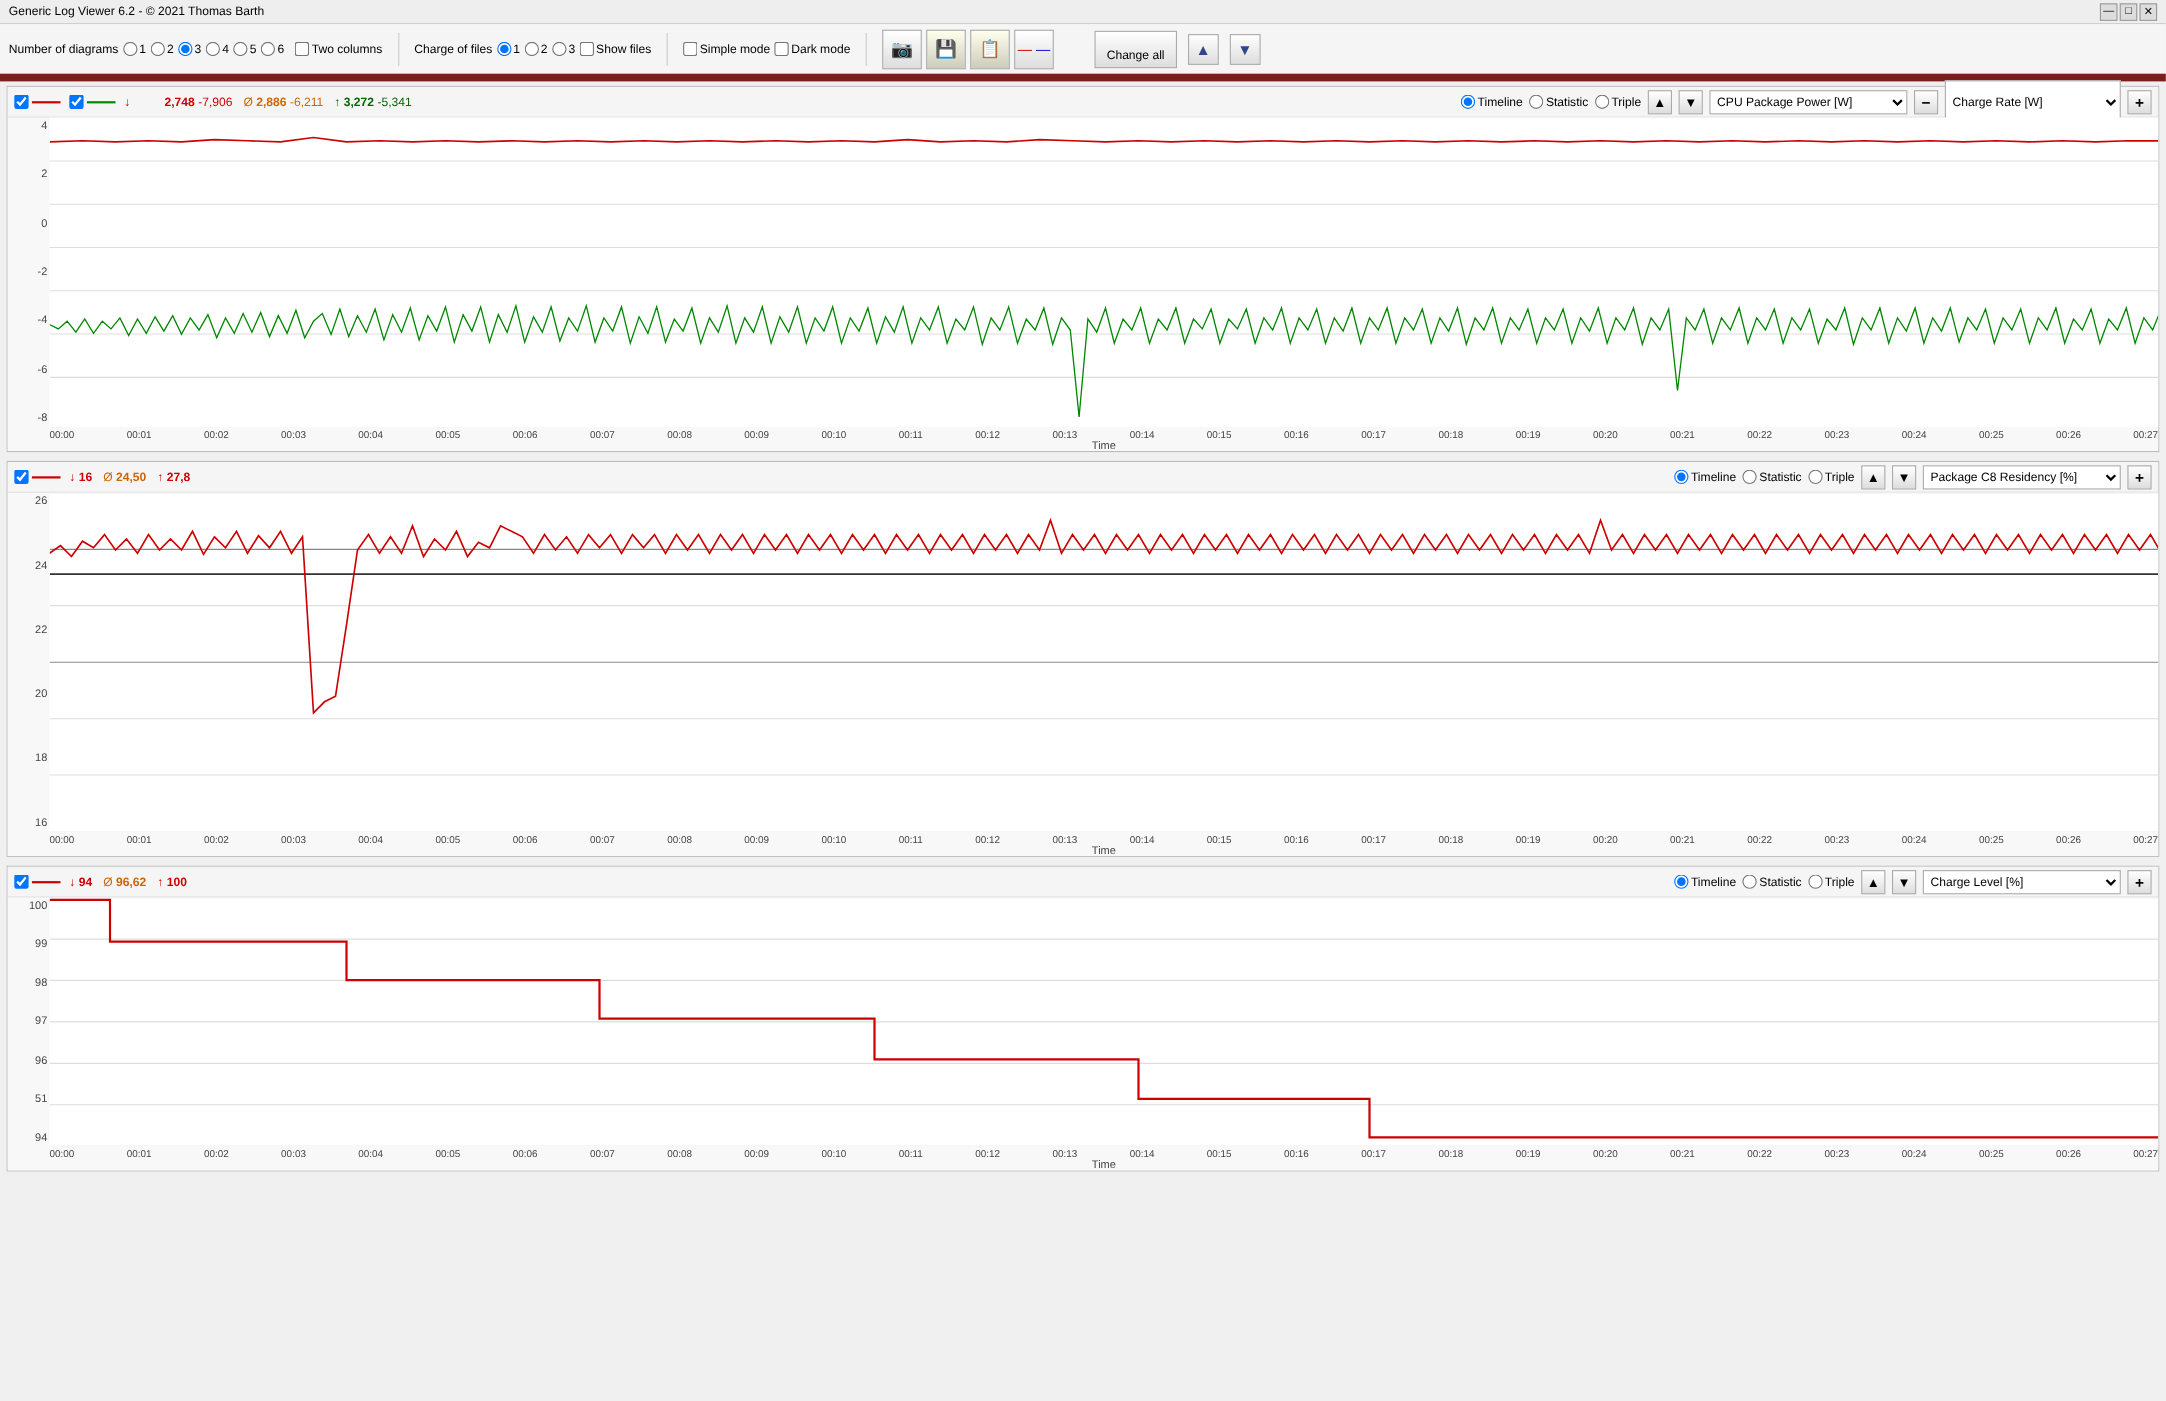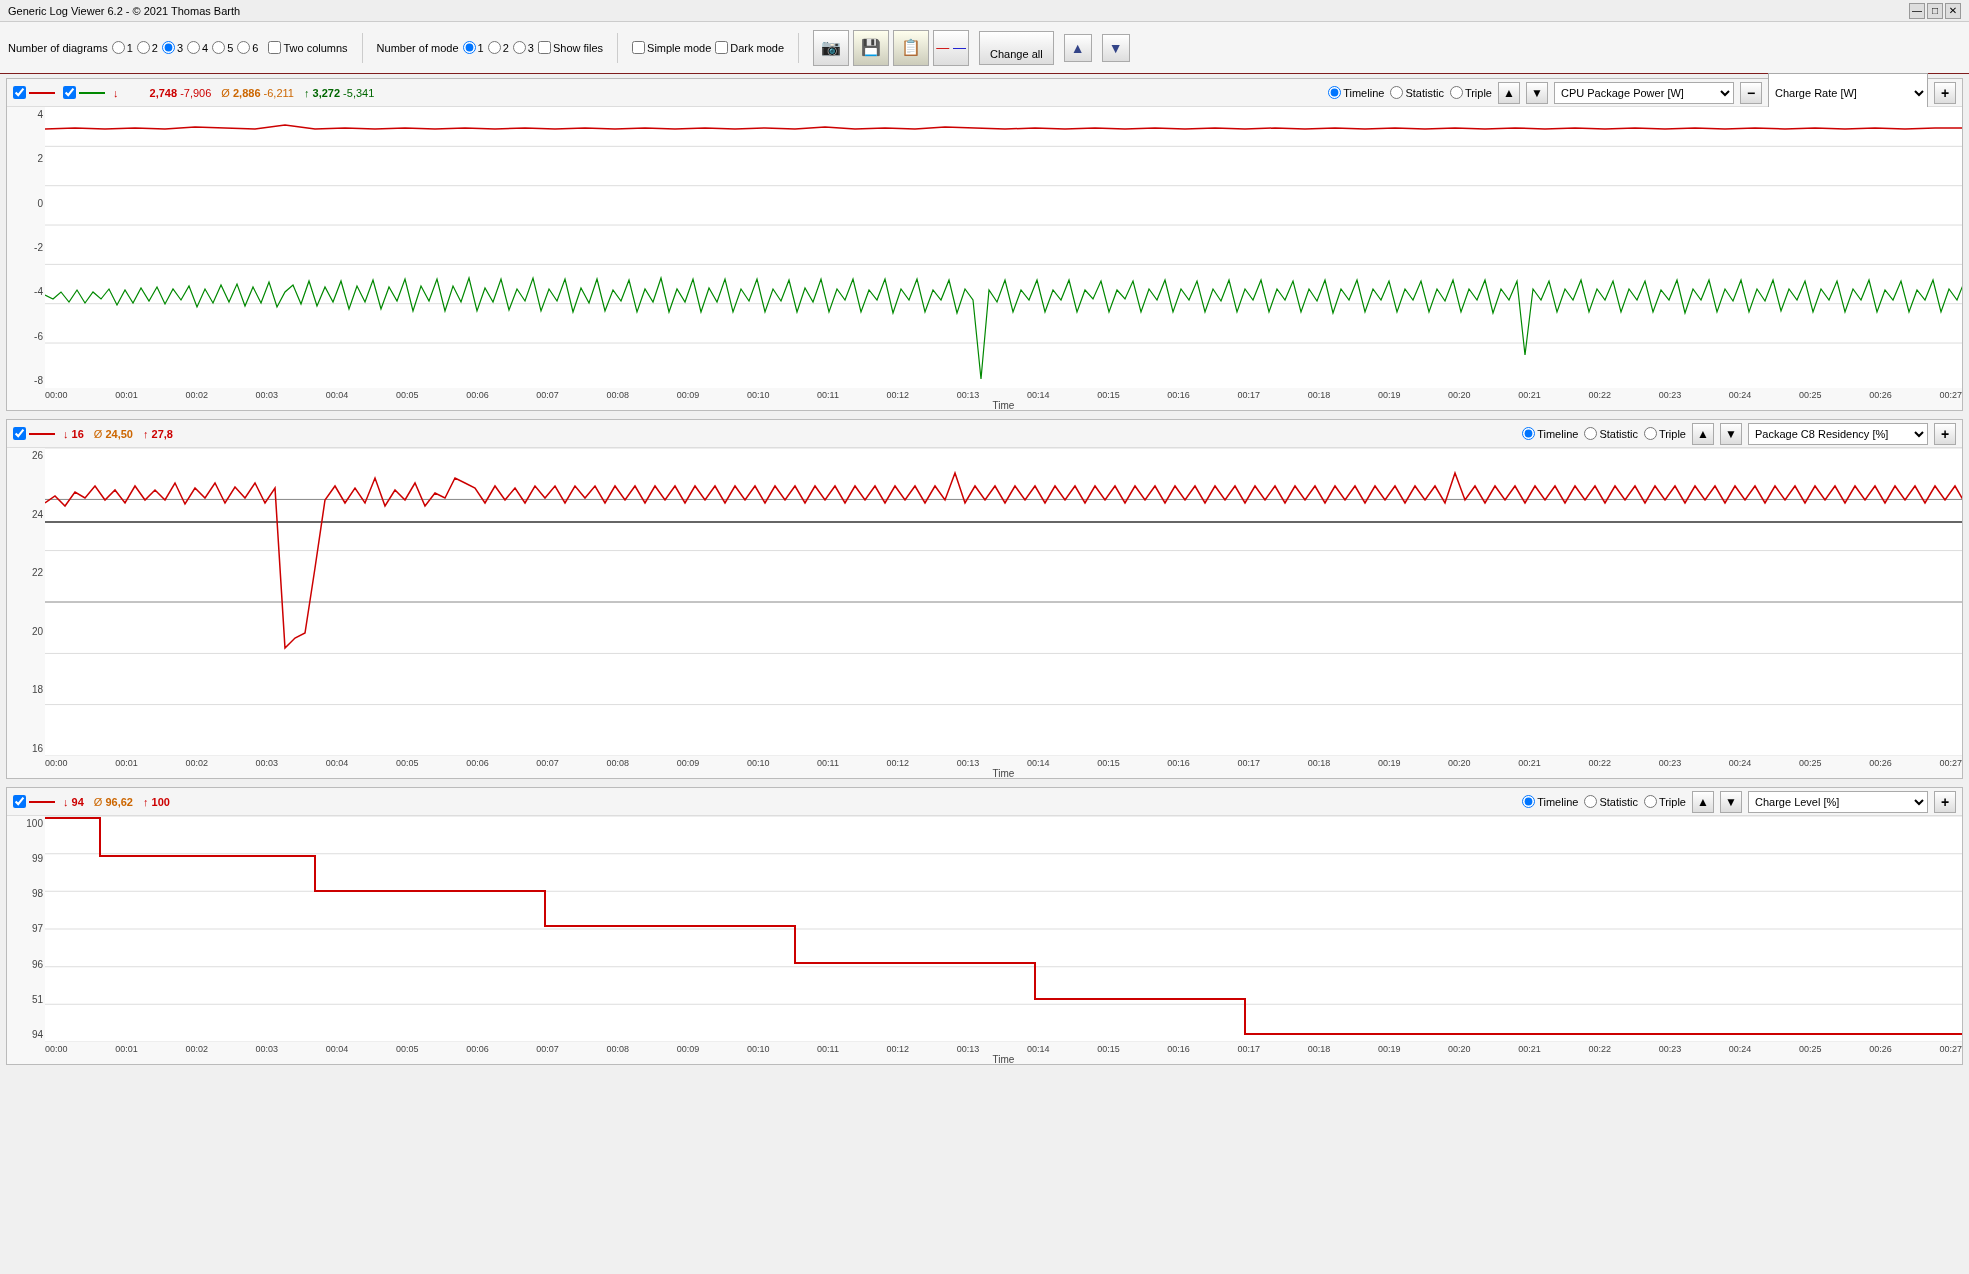--- a/index.html
+++ b/index.html
@@ -27,21 +27,21 @@
     .win-btn {
       width: 16px; height: 16px;
       border: 1px solid #999;
       background: #ddd;
       font-size: 10px;
       display: flex; align-items: center; justify-content: center;
       cursor: pointer;
     }
     .toolbar {
       background: #f5f5f5;
-      border-bottom: 1px solid #7f1d1d;
+      border-bottom: 7px solid #7f1d1d;
       padding: 4px 8px;
       display: flex;
       align-items: center;
       gap: 10px;
       height: 52px;
       flex-wrap: nowrap;
     }
     .toolbar-group { display: flex; align-items: center; gap: 4px; }
     .toolbar label { font-size: 11px; display: flex; align-items: center; gap: 2px; }
     .toolbar input[type=radio], .toolbar input[type=checkbox] { margin: 0; }
@@ -54,20 +54,21 @@
       cursor: pointer;
       font-size: 16px;
     }
     .change-all-btn {
       border: 1px solid #aaa;
       background: linear-gradient(to bottom, #fff, #ddd);
       padding: 16px 10px;
       cursor: pointer;
       font-size: 11px;
       height: 28px;
+      margin-left: 27px;
     }
     .nav-btn {
       width: 28px; height: 28px;
       border: 1px solid #aaa;
       background: linear-gradient(to bottom, #fff, #ddd);
       display: flex; align-items: center; justify-content: center;
       cursor: pointer;
       font-size: 14px;
       color: #336;
     }
@@ -219,21 +220,21 @@
       </label>
   </div>
   <div class="toolbar-group">
     <label>
         <input type="checkbox" style=""> 
         <span>Two columns</span>
       </label>
   </div>
   <div class="toolbar-sep"></div>
   <div class="toolbar-group">
-    <span>Number of mode</span>
+    <span>Charge of files</span>
     <label>
         <input type="radio" name="nf" checked="" style=""> 
         <span>1</span>
       </label>
     <label>
         <input type="radio" name="nf" style=""> 
         <span>2</span>
       </label>
     <label>
         <input type="radio" name="nf" style=""> 

